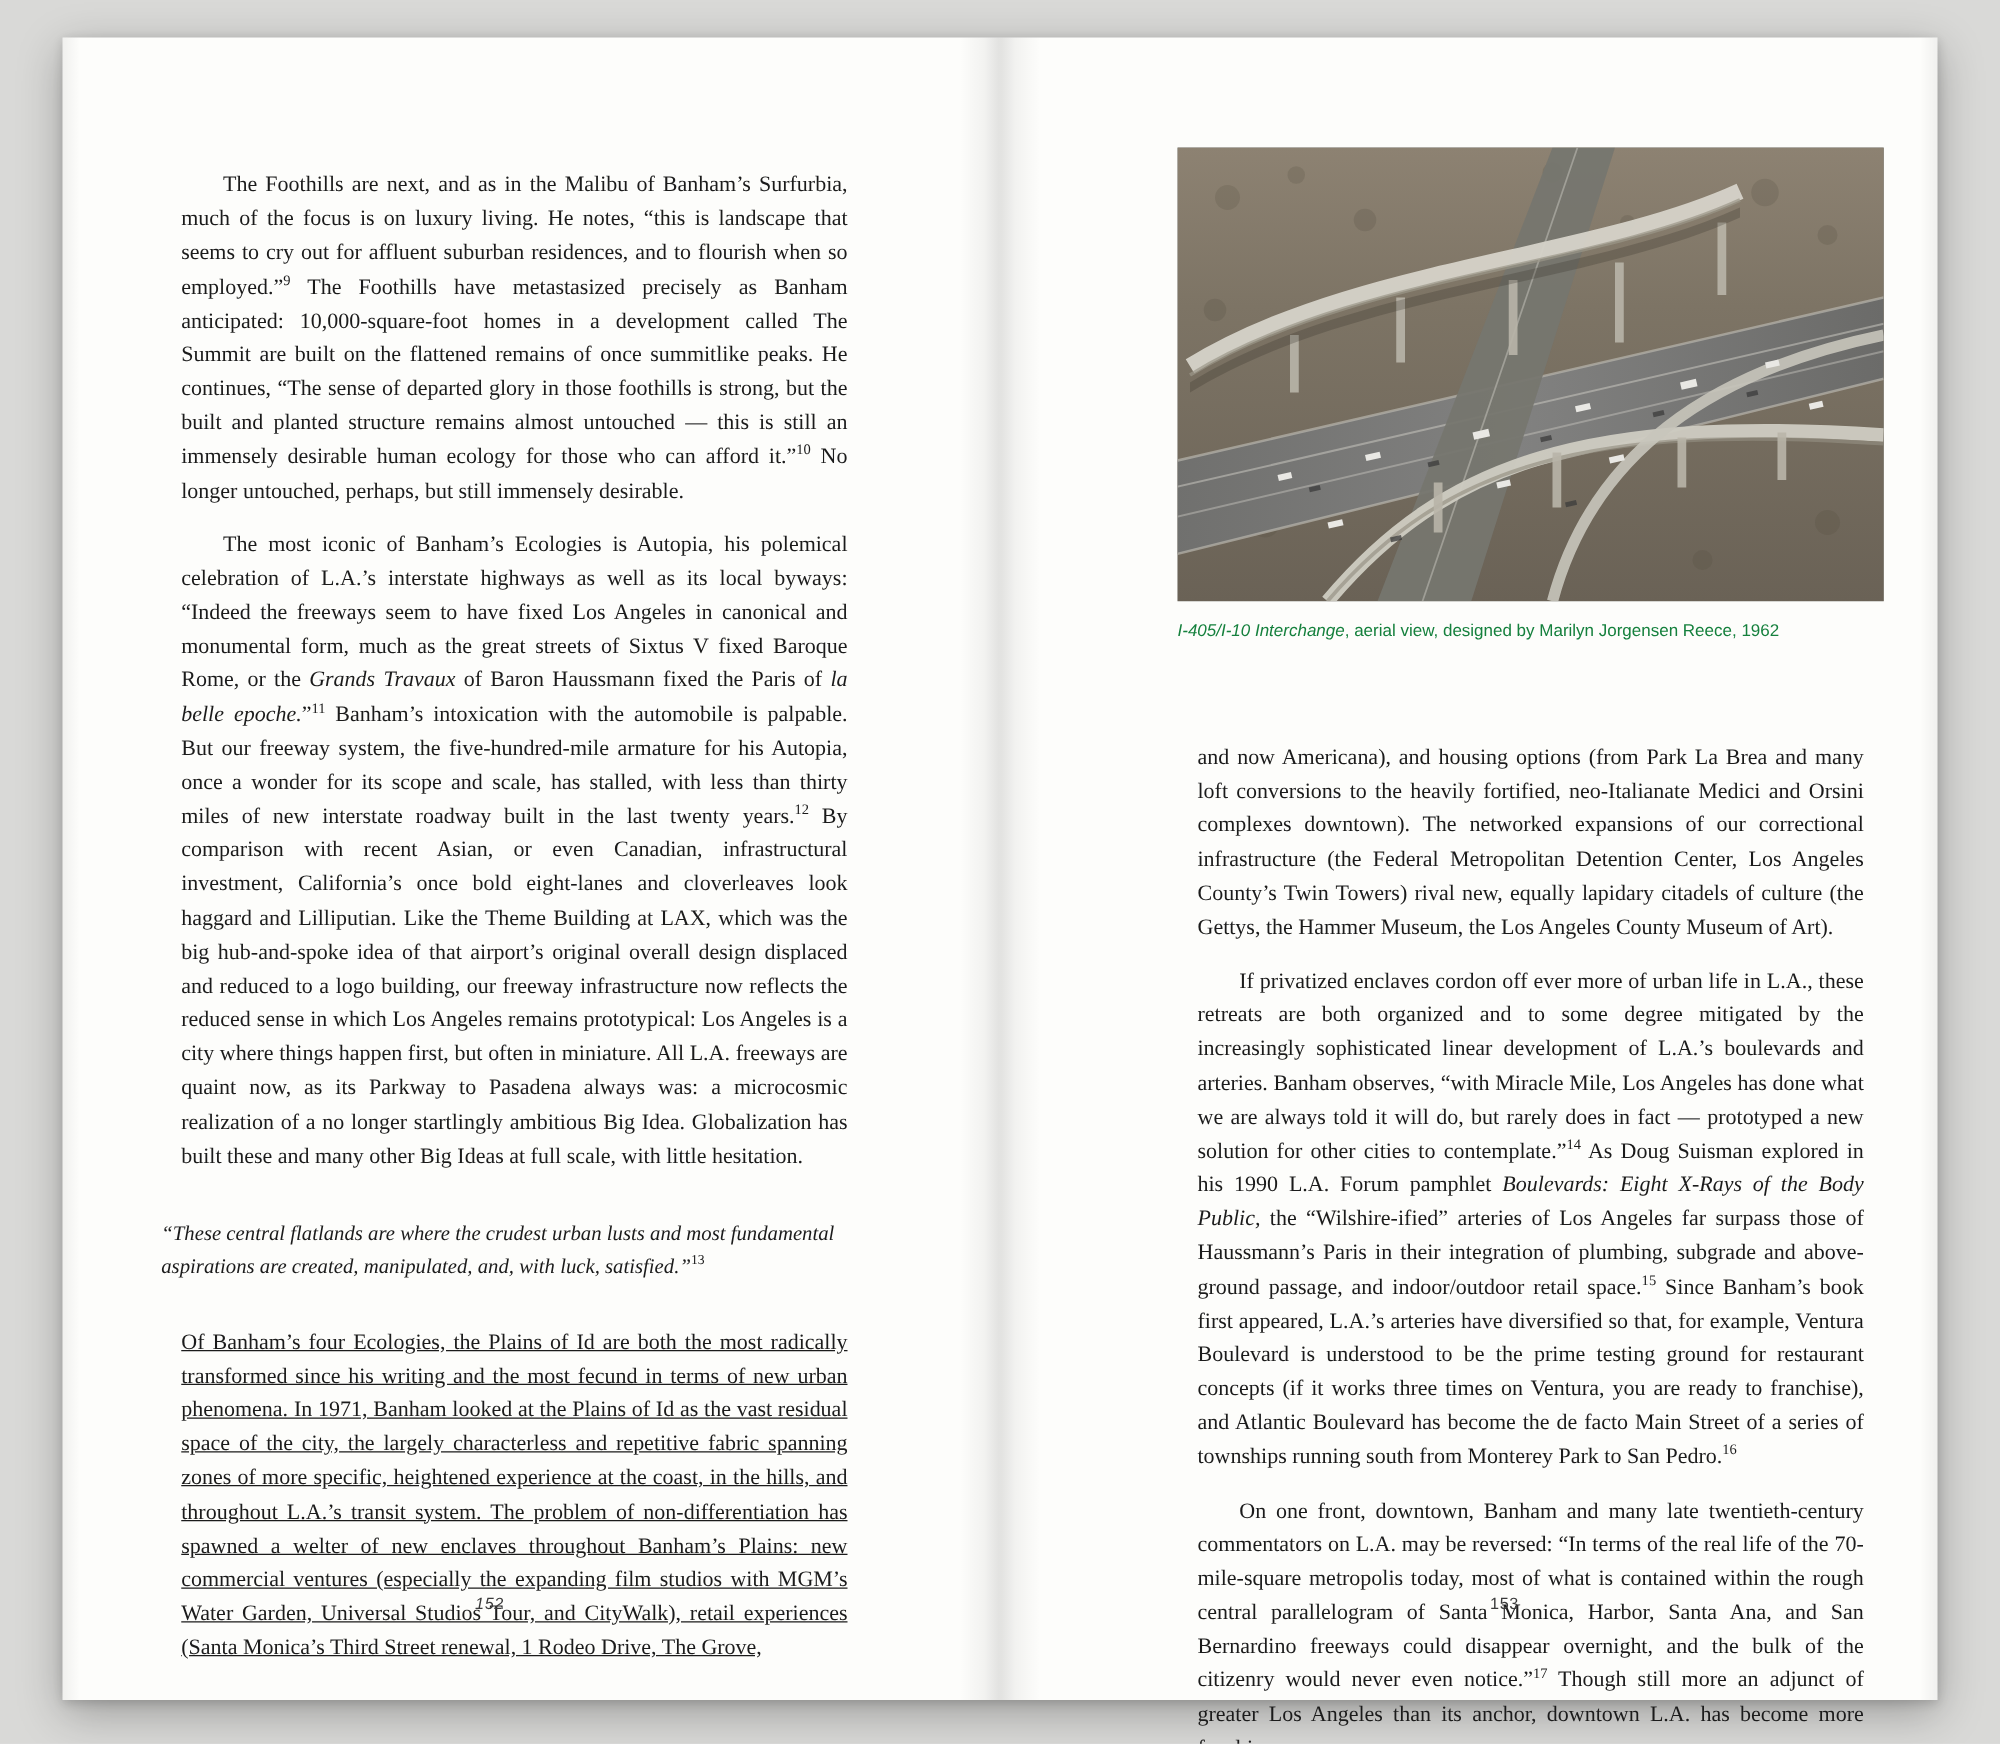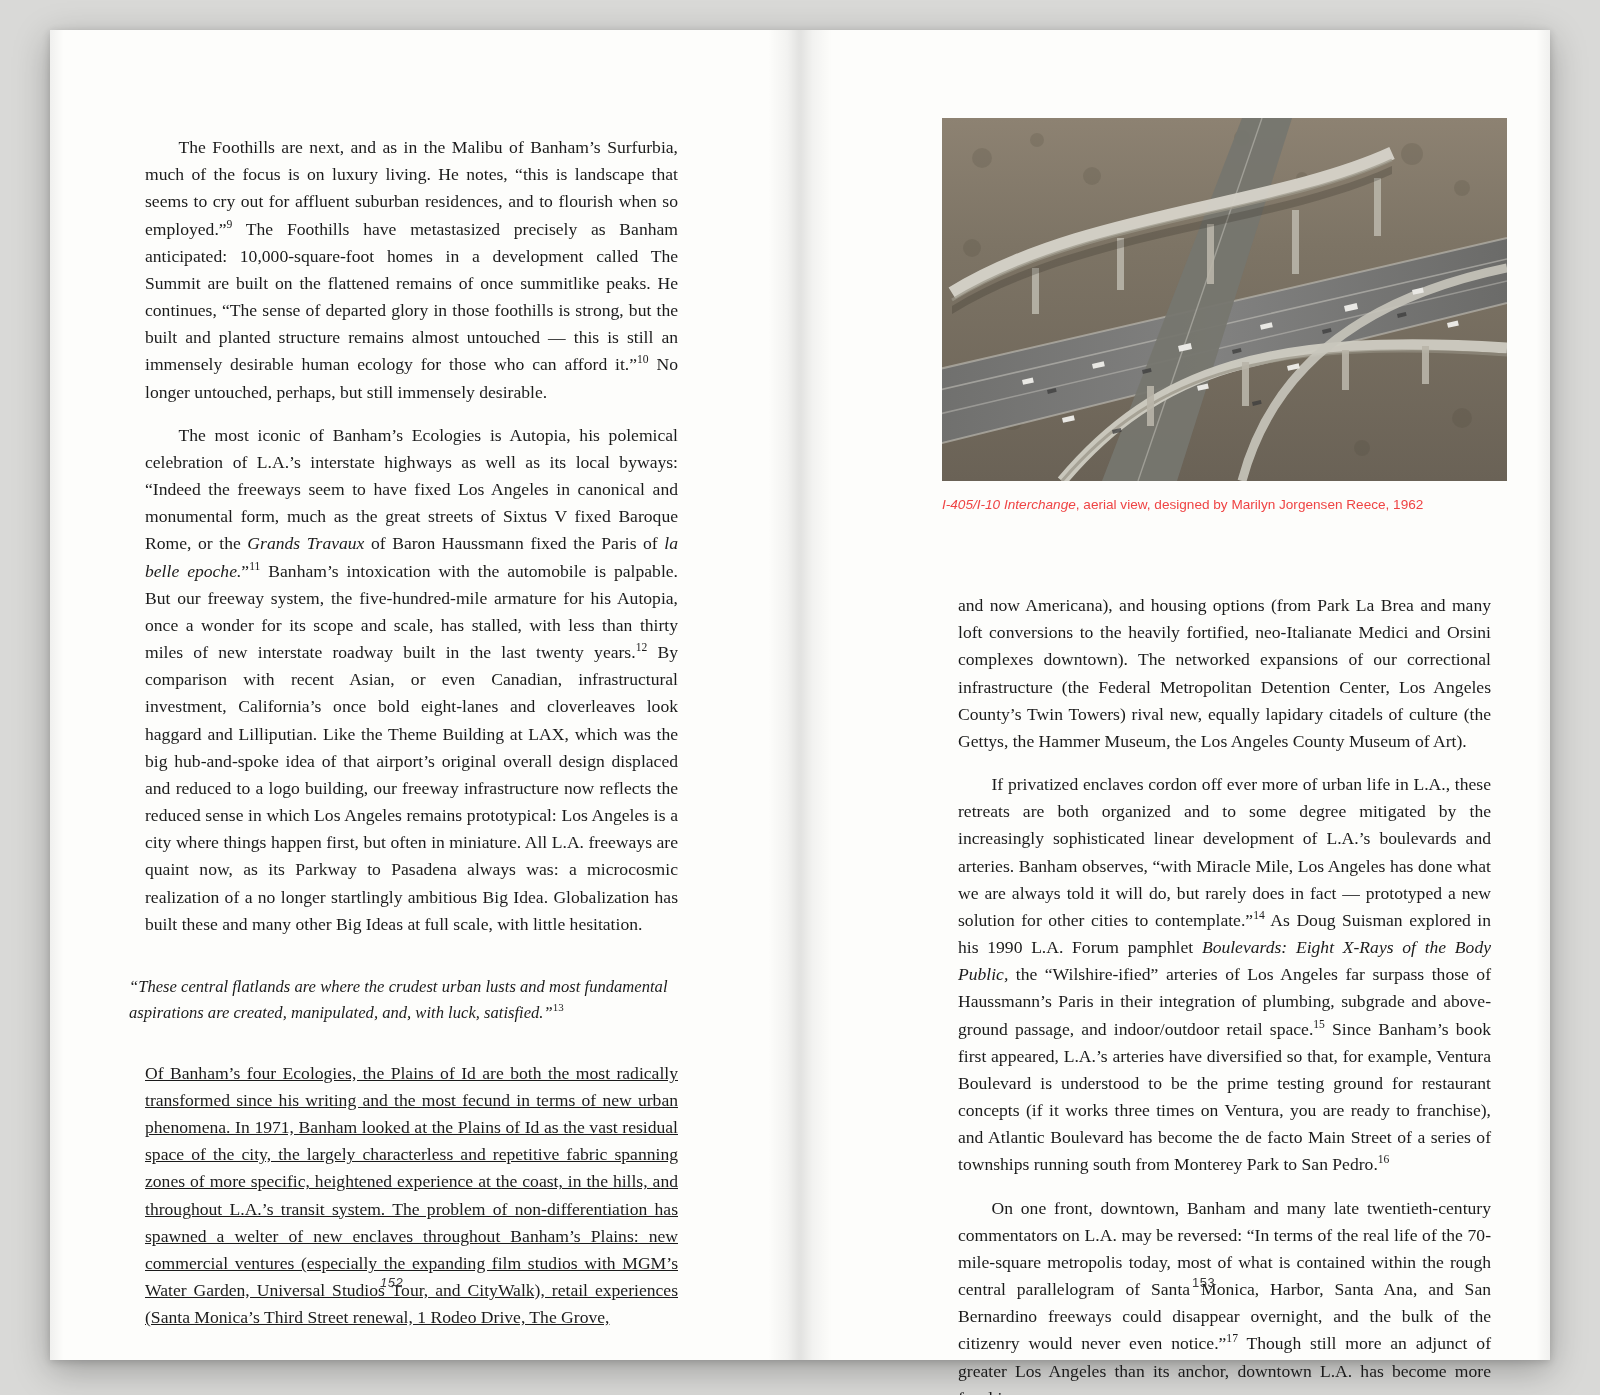--- a/index.html
+++ b/index.html
@@ -126,21 +126,21 @@
     width: 565px;
     height: 363px;
     overflow: hidden;
     background: #6e6b62;
   }
   .photo svg { display: block; }
   .caption {
     font-family: "Liberation Sans", sans-serif;
     font-size: 13.6px;
     line-height: 1.4;
-    color: #ef4444;
+    color: #15803d;
     margin-top: 14px;
   }
   .caption .ital { font-style: italic; }
 
   #page-right .column.after-figure { top: 546px; }
 
   
   .folio {
     position: absolute;
     bottom: 70px;

